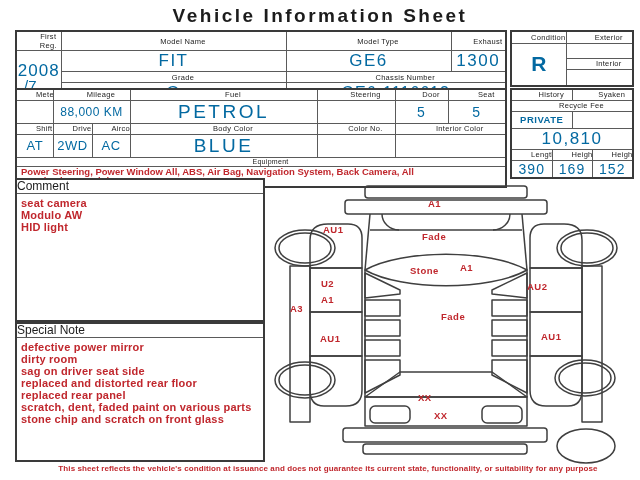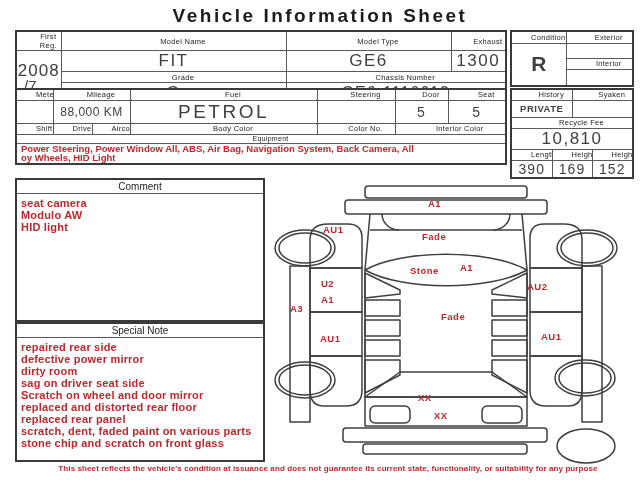--- a/index.html
+++ b/index.html
@@ -4,36 +4,36 @@
 <style>
   html,body{margin:0;padding:0;background:#fff;}
   .sheet{position:relative;width:640px;height:480px;background:#fff;overflow:hidden;
          font-family:"Liberation Sans",sans-serif;}
   .title{position:absolute;top:5px;left:0;width:100%;text-align:center;
          font-size:19px;font-weight:600;letter-spacing:2.5px;color:#1c1c1c;}
   table{border-collapse:collapse;table-layout:fixed;position:absolute;background:#fff;
         border:2px solid #3a3a3a;}
   td,th{border:1px solid #5a5a5a;padding:0;text-align:center;vertical-align:middle;overflow:hidden;}
   th{font-size:7.5px;font-weight:normal;color:#1d1d1d;letter-spacing:0.3px;padding-left:19px;}
-  .rv{color:#404040;}
+  .rv{color:#0369a1;}
   .v-lg{font-size:17px;letter-spacing:1.5px;}
   .v-xl{font-size:19px;letter-spacing:2.5px;}
   .v-ch{font-size:16px;letter-spacing:1px;}
   .v-md{font-size:13px;letter-spacing:0.5px;}
   .v-sm{font-size:12px;letter-spacing:0.5px;}
   .v-num{font-size:14px;letter-spacing:1px;}
   .v-pv{font-size:9.5px;letter-spacing:0.5px;font-weight:bold;}
   .v-R{font-size:21px;font-weight:bold;}
   .fr-year{font-size:17px;letter-spacing:1px;line-height:16px;text-align:center;}
   .fr-month{font-size:15px;line-height:13px;text-align:left;padding-left:7px;}
   .eq-cell{text-align:left;vertical-align:top;}
   .eq-cell div{font-size:9.5px;font-weight:bold;color:#c0272d;line-height:9.5px;padding-left:4px;}
   .panel{position:absolute;border:2px solid #3a3a3a;background:#fff;}
   .panel-title{height:13px;line-height:13px;border-bottom:1px solid #5a5a5a;
-               text-align:center;font-size:10px;color:#1d1d1d;}
+               font-size:12px;color:#1d1d1d;}
   .panel-body{padding:3px 4px;}
   .panel-body div{font-size:11px;font-weight:bold;color:#c0272d;line-height:12px;letter-spacing:0.2px;}
   .diagram{position:absolute;left:270px;top:178px;width:370px;height:292px;}
   .dmg{position:absolute;font-size:9.5px;font-weight:bold;color:#c0272d;letter-spacing:0.5px;white-space:nowrap;}
   .footer{position:absolute;top:464px;left:8px;width:100%;text-align:center;
           font-size:8px;font-weight:bold;color:#c0272d;letter-spacing:0.1px;}
 </style>
 </head>
 <body>
 
@@ -127,20 +127,28 @@
       <td class="rv v-num">5</td>
     </tr>
     <tr style="height:11px;">
       <th>Shift</th>
       <th>Drive</th>
       <th>Aircon</th>
       <th colspan="2">Body Color</th>
       <th>Color No.</th>
       <th colspan="2">Interior Color</th>
     </tr>
+    <tr style="height:17px;">
+      <td class="rv v-md">AT</td>
+      <td class="rv v-md">2WD</td>
+      <td class="rv v-md">AC</td>
+      <td colspan="2" class="rv v-xl">BLUE</td>
+      <td></td>
+      <td colspan="2"></td>
+    </tr>
     <tr style="height:9px;">
       <th colspan="8" style="font-size:7px;">Equipment</th>
     </tr>
     <tr style="height:19px;">
       <td colspan="8" class="eq-cell">
         <div>Power Steering, Power Window  All, ABS, Air Bag, Navigation System, Back Camera, All</div>
         <div>oy Wheels, HID Light</div>
       </td>
     </tr>
   </tbody>
@@ -151,26 +159,26 @@
         <col style="width:41px">
         <col style="width:20px">
         <col style="width:20px">
         <col style="width:41px">
       </colgroup>
     <tbody>
         <tr style="height:11px;">
       <th colspan="2">History</th>
       <th colspan="2">Syaken</th>
     </tr>
+    <tr style="height:11px;">
+      <th colspan="4">Recycle Fee</th>
+    </tr>
     <tr style="height:17px;">
       <td colspan="2" class="rv v-pv">PRIVATE</td>
       <td colspan="2"></td>
-    </tr>
-    <tr style="height:11px;">
-      <th colspan="4">Recycle Fee</th>
     </tr>
     <tr style="height:17px;">
       <td colspan="4" class="rv v-lg">10,810</td>
     </tr>
     <tr style="height:11px;">
       <th>Length</th>
       <th colspan="2">Height</th>
       <th>Height</th>
     </tr>
     <tr style="height:17px;">
@@ -186,25 +194,23 @@
     <div class="panel-body">
       <div>seat camera</div>
       <div>Modulo AW</div>
       <div>HID light</div>
     </div>
   </div>
 
   <div class="panel" style="left:15px;top:322px;width:246px;height:136px;">
     <div class="panel-title">Special Note</div>
     <div class="panel-body">
-      <div>repaired rear side</div>
       <div>defective power mirror</div>
       <div>dirty room</div>
       <div>sag on driver seat side</div>
-      <div>Scratch on wheel and door mirror</div>
       <div>replaced and distorted rear floor</div>
       <div>replaced rear panel</div>
       <div>scratch, dent, faded paint on various parts</div>
       <div>stone chip and scratch on front glass</div>
     </div>
   </div>
 
   <div class="diagram">
     <svg viewBox="0 0 370 292" width="370" height="292">
       <g fill="none" stroke="#3f3f3f" stroke-width="1.5" stroke-linejoin="round">

